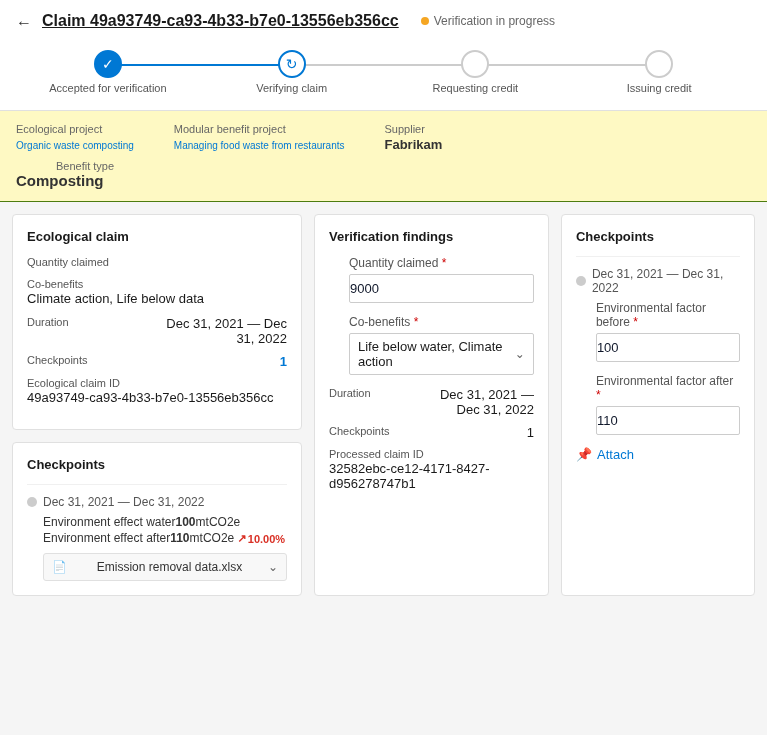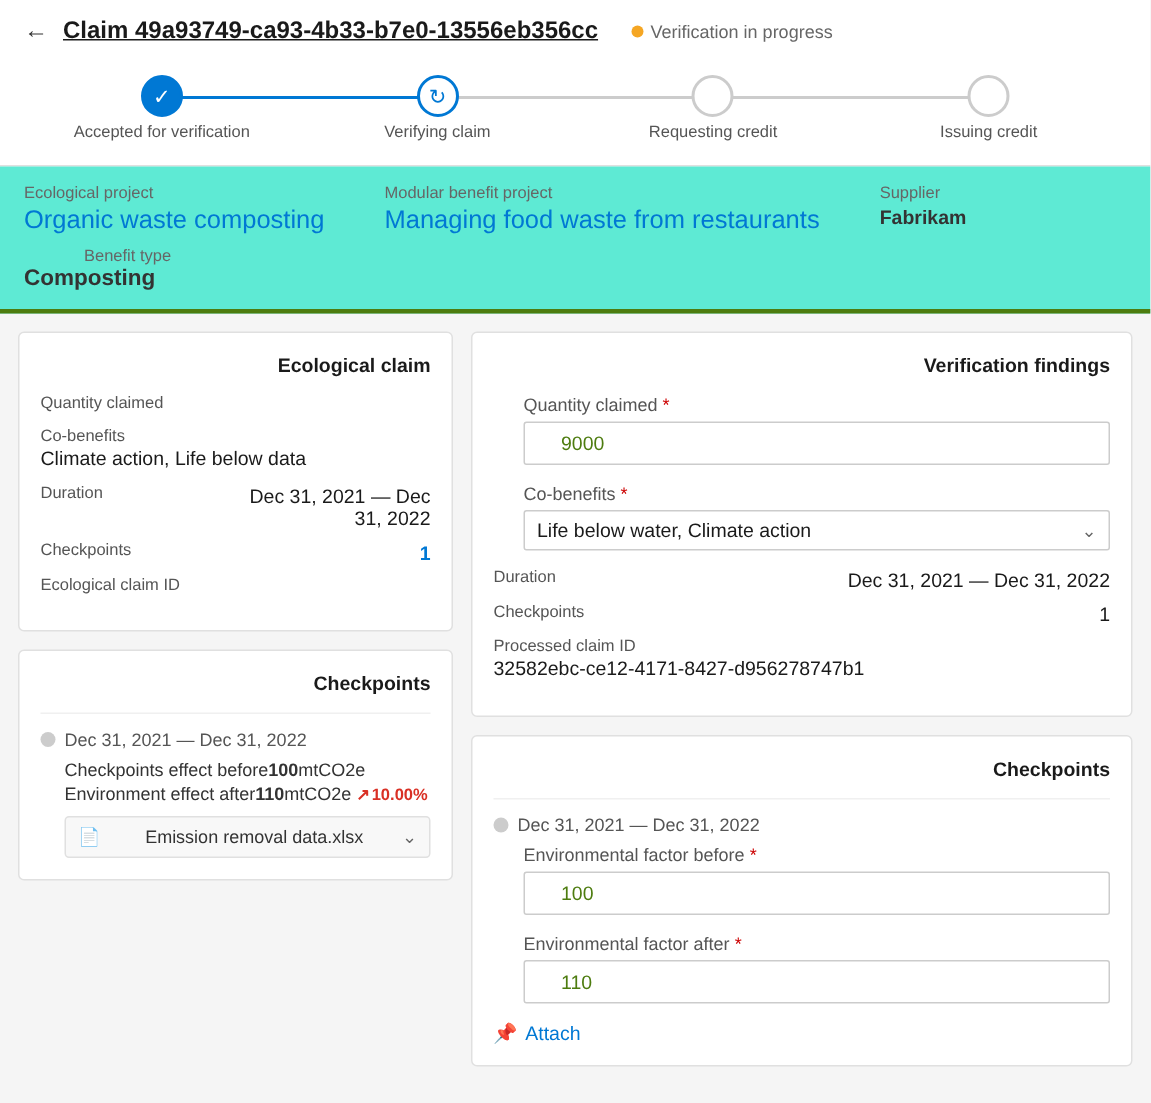--- a/index.html
+++ b/index.html
@@ -106,39 +106,39 @@
       z-index: 1;
     }
     .step-connector.completed {
       background: #0078d4;
     }
     .step-connector.inactive {
       background: #ccc;
     }
     
     .project-info {
-      background: #5eead4;
+      background: #fef9c3;
       padding: 12px 16px;
-      border-bottom: 3px solid #4d7c0f;
+      border-bottom: 1px solid #4d7c0f;
     }
     .project-info-row {
       display: flex;
       gap: 40px;
       margin-bottom: 8px;
     }
     .project-field label {
       font-size: 11px;
       color: #666;
       display: block;
       margin-bottom: 2px;
     }
     .project-field a {
       color: #0078d4;
       text-decoration: none;
-      font-size: 17px;
+      font-size: 10px;
     }
     .project-field .supplier-name {
       font-weight: 600;
       font-size: 13px;
     }
     .benefit-type-section {
       margin-top: 4px;
     }
     .benefit-type-label {
       font-size: 11px;
@@ -160,35 +160,34 @@
     .left-panel {
       flex: 0 0 290px;
       display: flex;
       flex-direction: column;
       gap: 12px;
     }
     
     .right-panel {
       flex: 1;
       display: flex;
-      flex-direction: column;
+      flex-direction: row;
       gap: 12px;
     }
     .card {
       background: #fff;
       border: 1px solid #e0e0e0;
       border-radius: 4px;
       padding: 14px;
     }
     .card-title {
       font-size: 13px;
       font-weight: 600;
       margin-bottom: 12px;
       color: #1a1a1a;
-      text-align: right;
     }
     .field-row {
       margin-bottom: 10px;
     }
     .field-label {
       font-size: 11px;
       color: #555;
       margin-bottom: 1px;
     }
     .field-value {
@@ -264,26 +263,26 @@
     .form-label {
       font-size: 12px;
       color: #555;
       margin-bottom: 4px;
     }
     .form-label .required {
       color: #c00;
     }
     .form-input {
       width: 100%;
-      padding: 6px 24px;
+      padding: 6px 0;
       border: 1px solid #ccc;
       border-radius: 2px;
       font-size: 13px;
       outline: none;
-      color: #4d7c0f;
+      color: #0f172a;
     }
     .form-select-wrapper {
       position: relative;
       display: flex;
       align-items: center;
       border: 1px solid #ccc;
       border-radius: 2px;
       background: #fff;
       padding: 5px 8px;
     }
@@ -409,33 +408,34 @@
         <div class="field-value">Dec 31, 2021 — Dec 31, 2022</div>
       </div>
 
       <div class="field-row two-col-row">
         <div class="field-label">Checkpoints</div>
         <div class="field-value checkpoints">1</div>
       </div>
 
       <div class="field-row">
         <div class="field-label">Ecological claim ID</div>
+        <div class="field-value">49a93749-ca93-4b33-b7e0-13556eb356cc</div>
       </div>
     </div>
 
     <div class="card">
       <div class="card-title">Checkpoints</div>
 
       <div class="checkpoint-item">
         <div class="checkpoint-date-row">
           <div class="checkpoint-dot"></div>
           <span class="checkpoint-date">Dec 31, 2021 — Dec 31, 2022</span>
         </div>
         <div class="env-effect-row">
-          <span>Checkpoints effect before</span><span class="inline-bold">100</span><span>mtCO2e</span>
+          <span>Environment effect water</span><span class="inline-bold">100</span><span>mtCO2e</span>
         </div>
         <div class="env-effect-row">
           <span>Environment effect after</span><span class="inline-bold">110</span><span>mtCO2e</span>
           <span class="percent-badge">
             <span>↗</span>
             <span>10.00%</span>
           </span>
         </div>
 
         <div class="file-row">

